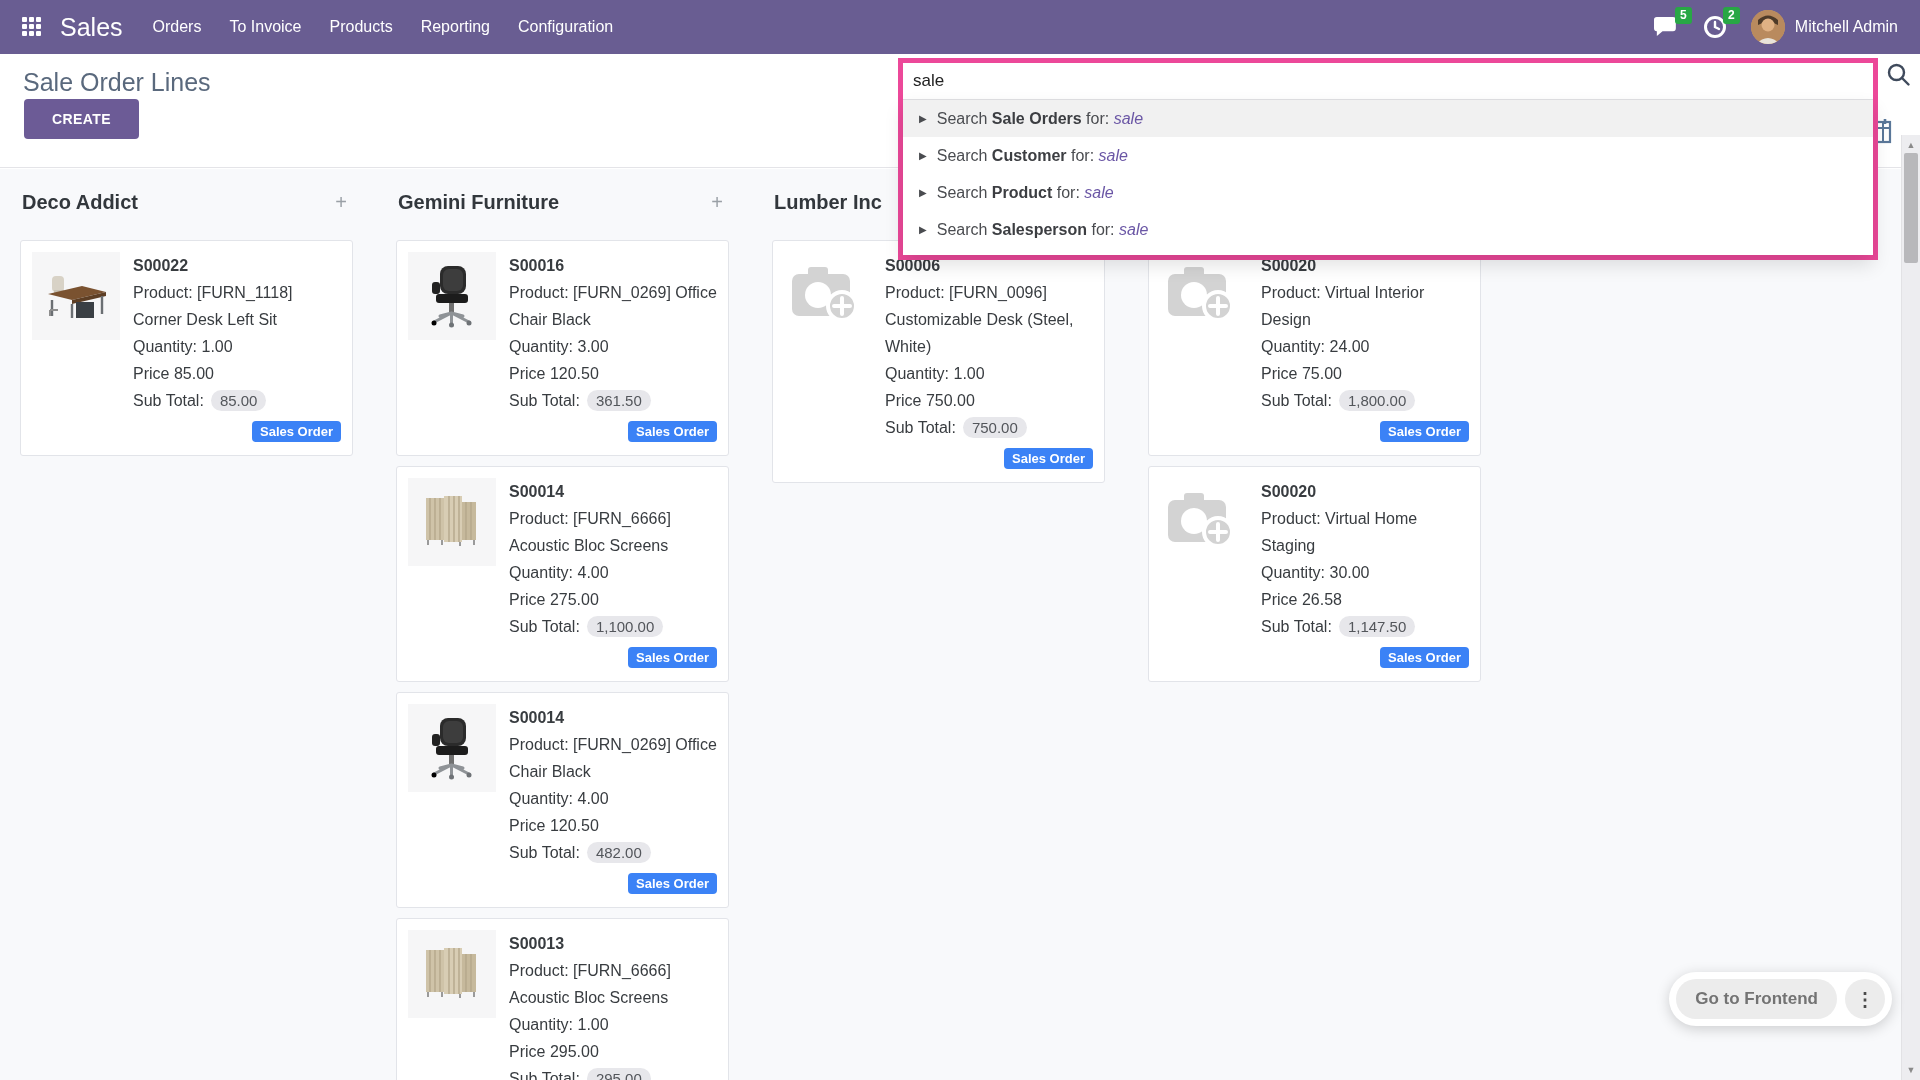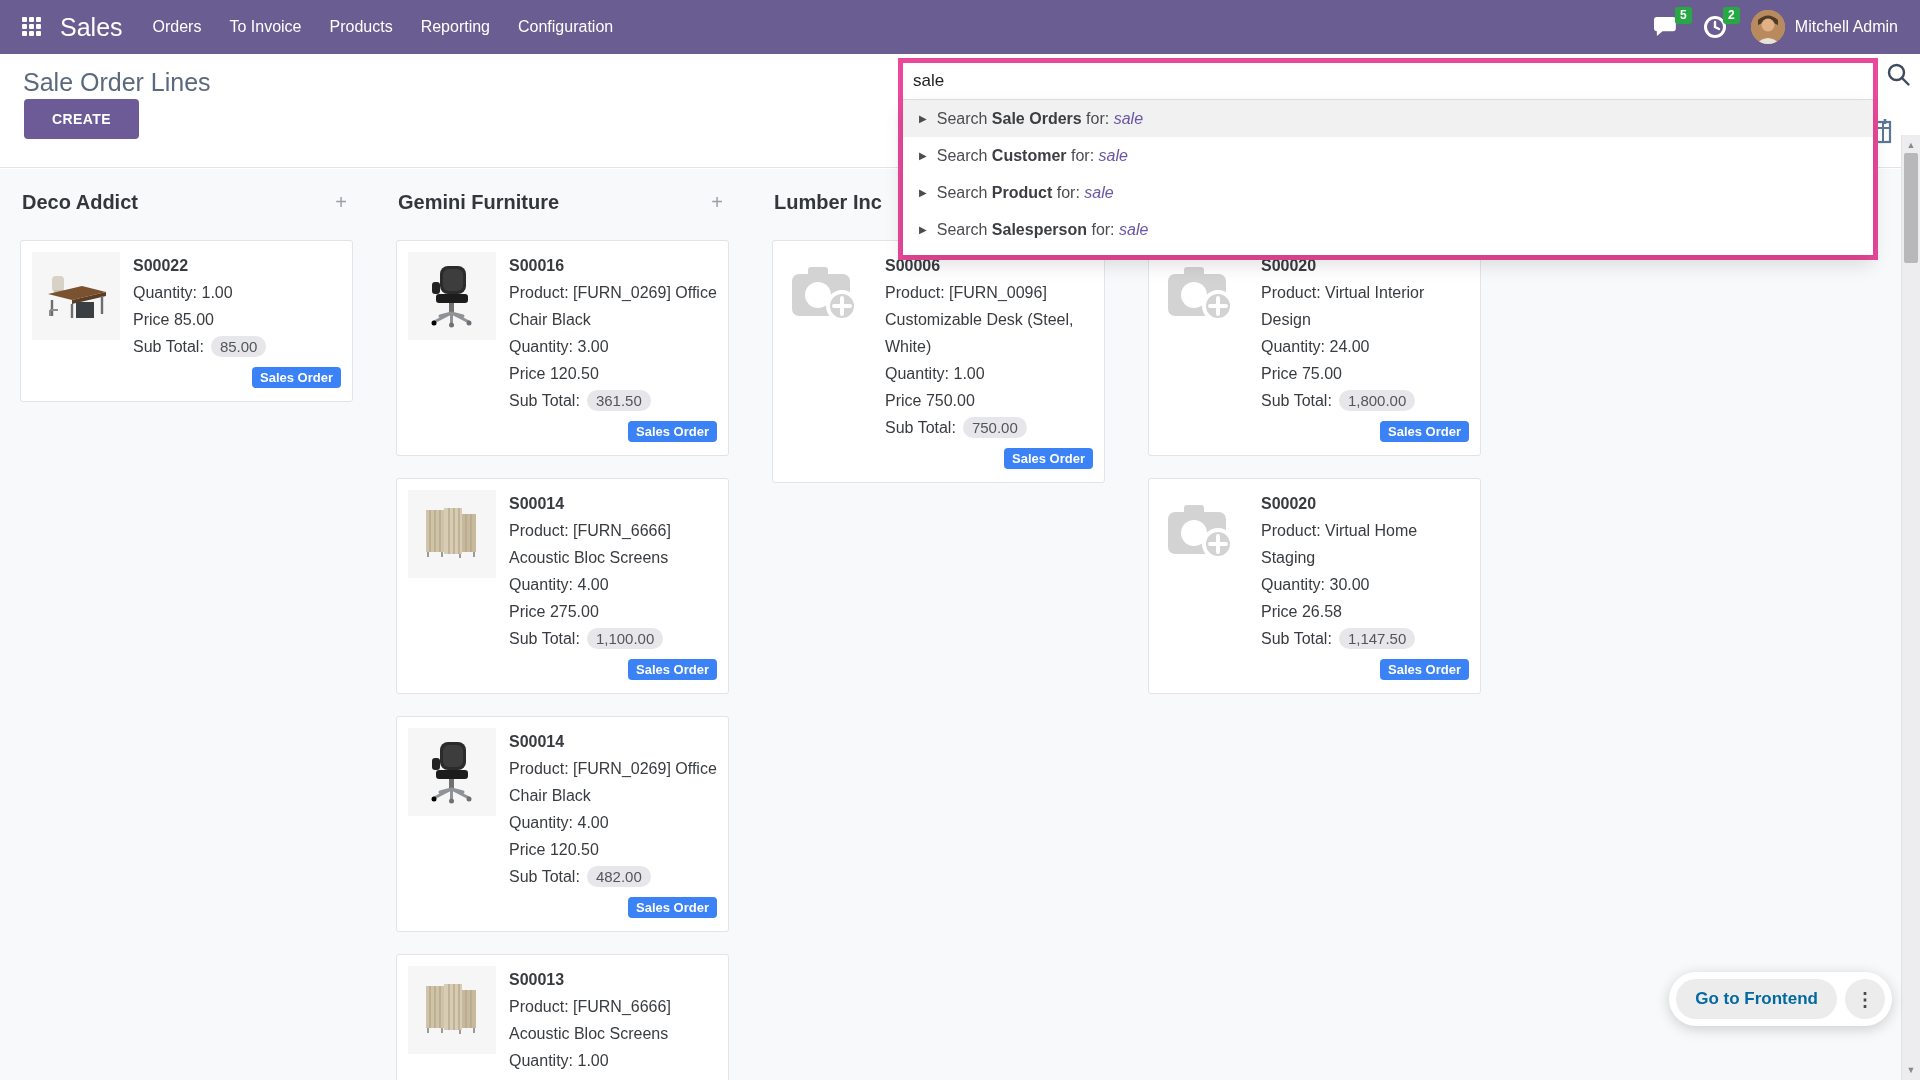--- a/index.html
+++ b/index.html
@@ -36,21 +36,21 @@
                 font-family:"Liberation Sans",sans-serif; }
 
   
   .board { position:absolute; left:0; top:169px; width:1901px; height:911px;
            background:#f8f9fb; padding:0 0 0 20px; display:flex; gap:43px; overflow:hidden; }
   .col { width:333px; flex:0 0 333px; }
   .col-head { display:flex; align-items:center; justify-content:space-between;
               padding:22px 6px 0 2px; margin-bottom:27px; height:44px; }
   .col-title { font-size:20px; font-weight:bold; color:#32373c; }
   .col-plus { color:#9aa0a6; font-size:20px; line-height:20px; cursor:pointer; }
-  .kcard { background:#fff; border:1px solid #e2e4e9; border-radius:3px; margin-bottom:22px;
+  .kcard { background:#fff; border:1px solid #e2e4e9; border-radius:3px; margin-bottom:10px;
            padding:11px; display:flex; gap:13px; cursor:pointer; }
   .thumb { width:88px; height:88px; flex:0 0 88px; background:#f6f6f7; display:flex;
            align-items:center; justify-content:center; }
   .thumb.ph { background:transparent; }
   .thumb svg { display:block; }
   .ctext { flex:1; font-size:16px; line-height:27px; color:#383c40; min-width:0; }
   .ref { font-weight:bold; }
   .sub { display:flex; align-items:center; gap:7px; }
   .pill { background:#e7e7eb; color:#53565b; border-radius:11px; padding:0 9px;
           font-size:15px; line-height:21px; }
@@ -74,21 +74,21 @@
   .sug-term { font-style:italic; color:#6a56a5; }
 
   .search-glass { position:absolute; left:1886px; top:62px; z-index:40; cursor:pointer; }
   .view-switch { position:absolute; left:1866px; top:116px; z-index:10; cursor:pointer; }
 
   
   .frontend-wrap { position:absolute; right:28px; bottom:54px; background:#fff;
                    border-radius:33px; padding:7px; display:flex; align-items:center; gap:8px;
                    box-shadow:0 3px 14px rgba(0,0,0,.18); z-index:60; }
   .frontend-btn { background:#ececec; border:none; border-radius:22px; padding:10px 19px;
-                  font-size:17px; font-weight:bold; color:#0369a1; cursor:pointer;
+                  font-size:17px; font-weight:bold; color:#737373; cursor:pointer;
                   font-family:"Liberation Sans",sans-serif; white-space:nowrap; }
   .kebab-btn { width:40px; height:40px; border-radius:50%; background:#ececec; border:none;
                cursor:pointer; display:flex; align-items:center; justify-content:center; }
   .kebab-btn span { color:#4a4a4a; font-size:19px; font-weight:bold; letter-spacing:0; }
 
   
   .scrollbar { position:absolute; right:0; top:135px; width:19px; height:945px;
                background:#ededf0; border-left:1px solid #e2e2e5; z-index:55; }
   .sb-arrow { position:absolute; left:0; width:100%; text-align:center; color:#8a8a8a;
               font-size:9px; cursor:pointer; }
@@ -169,20 +169,21 @@
         <polygon points="10,36 44,28 68,34 34,42" fill="#7a5230"></polygon>
         <polygon points="34,42 68,34 68,38 34,46" fill="#5d3e24"></polygon>
         <rect x="38" y="44" width="18" height="16" fill="#3a3f44"></rect>
         <path d="M14 42 v16 M64 38 v18 M34 46 v14" stroke="#6b6f73" stroke-width="2.4"></path>
         <path d="M20 52 h-8 m0 0 v6" stroke="#8e8e8e" stroke-width="2"></path>
       </svg>
 
     </div>
     <div class="ctext">
       <div class="ref">S00022</div>
+      <div class="product">Product: [FURN_1118] Corner Desk Left Sit</div>
       <div class="qty">Quantity: 1.00</div>
       <div class="price">Price 85.00</div>
       <div class="sub">
         <span class="sublabel">Sub Total:</span>
         <span class="pill">85.00</span>
       </div>
       <div class="badgerow">
         <span class="sbadge">Sales Order</span>
       </div>
     </div>

